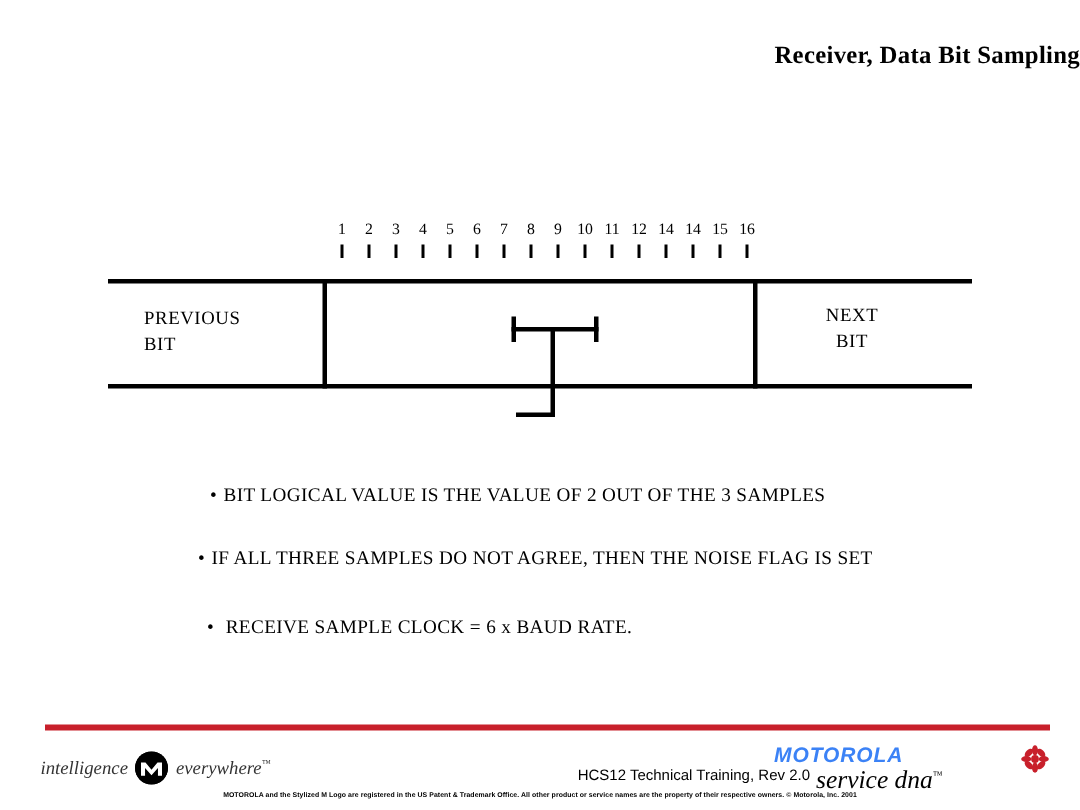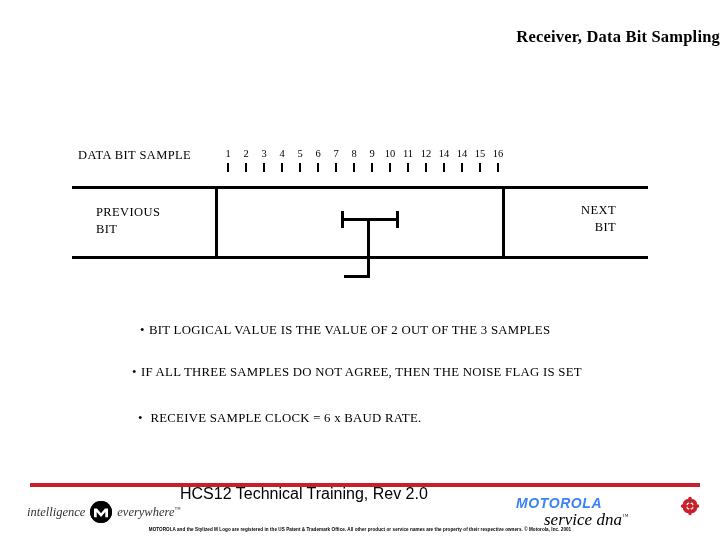--- a/index.html
+++ b/index.html
@@ -100,21 +100,21 @@
     font-family: "Liberation Serif", serif;
     font-size: 12.5px;
     line-height: 17px;
     letter-spacing: 0.4px;
   }
   .next-bit {
     position: absolute;
     left: 520px;
     top: 202px;
     width: 96px;
-    text-align: right;
+    text-align: center;
     font-family: "Liberation Serif", serif;
     font-size: 12.5px;
     line-height: 17px;
     letter-spacing: 0.4px;
   }
 
   
   .bracket-bar {
     position: absolute;
     left: 341px;
@@ -184,25 +184,25 @@
   .footer {
     position: absolute;
     left: 0;
     top: 487px;
     width: 720px;
     height: 53px;
   }
   .center-text {
     position: absolute;
     left: 180px;
-    top: 0;
+    top: 24px;
     width: 360px;
-    text-align: left;
+    text-align: right;
     font-family: "Liberation Sans", sans-serif;
-    font-size: 16px;
+    font-size: 10px;
     line-height: 14px;
     color: #000;
   }
 
   
   .ie-lockup {
     position: absolute;
     left: 27px;
     top: 13px;
     height: 24px;
@@ -285,21 +285,20 @@
     white-space: nowrap;
   }
 </style>
 </head>
 <body>
 
 <div class="slide-title">Receiver, Data Bit Sampling</div>
 
 <div class="diagram">
 
-  <div class="sample-label">DATA BIT SAMPLE</div>
 
   <div class="tick-row">
     <div class="tick" style="left:0px">
         <span class="tick-num">1</span>
         <span class="tick-mark"></span>
       </div>
     <div class="tick" style="left:18px">
         <span class="tick-num">2</span>
         <span class="tick-mark"></span>
       </div>

